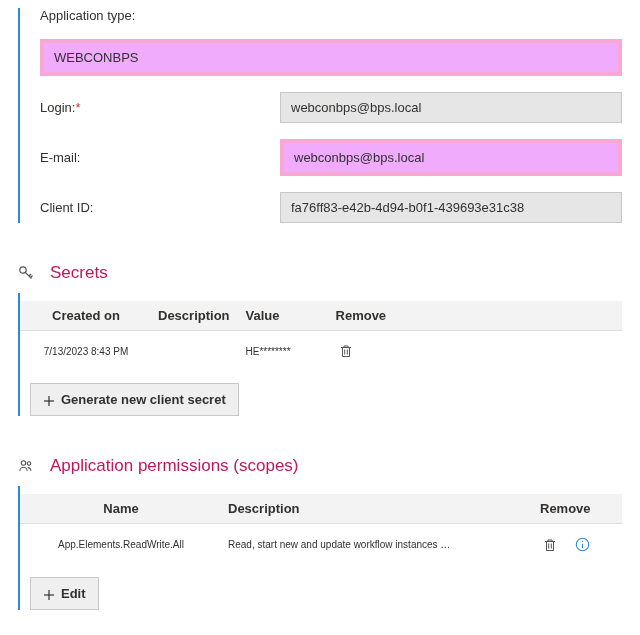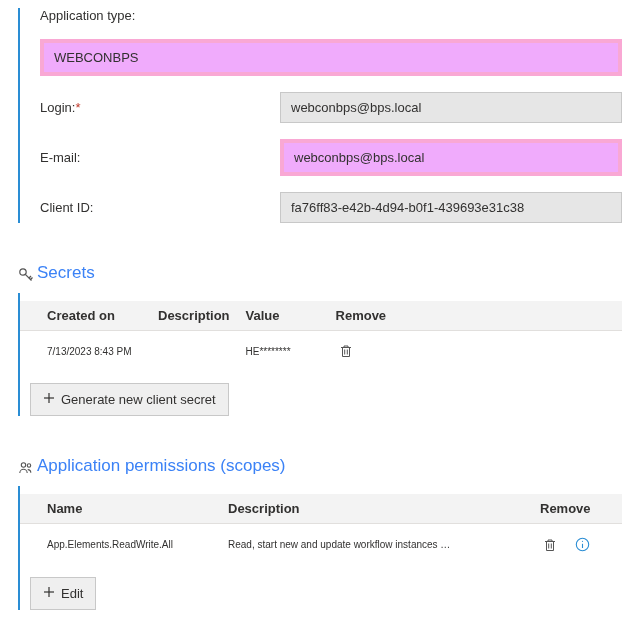--- a/index.html
+++ b/index.html
@@ -39,26 +39,26 @@
     flex: 1;
     background: #f0abfc;
     border: 4px solid #f9a8d4;
     padding: 7px 10px;
     font-size: 13px;
     color: #323130;
     font-family: inherit;
   }
   .section-header {
     display: flex;
-    align-items: flex-end;
-    gap: 3px;
+    align-items: center;
+    gap: 16px;
     margin-bottom: 10px;
     font-size: 17px;
     font-weight: 400;
-    color: #3b82f6;
+    color: #be185d;
   }
   .section-header svg { flex-shrink: 0; }
   .panel {
     border-left: 2px solid #2a8dd4;
     padding: 8px 0 0 0;
     margin-bottom: 40px;
   }
   .tbl {
     width: 100%;
     border-collapse: collapse;
@@ -70,41 +70,42 @@
     font-size: 13px;
     padding: 7px 8px;
     background: #f3f3f3;
     border-bottom: 1px solid #e1dfdd;
   }
   .tbl td {
     padding: 10px 8px;
     font-size: 10px;
     vertical-align: middle;
   }
-  .tbl td:first-child, .tbl th:first-child { padding-left: 27px; }
+  .tbl td:first-child, .tbl th:first-child { padding-left: 10px; text-align: center; }
   .remove-cell { text-align: left; }
   .icon-btn {
     cursor: pointer;
     display: inline-flex;
     align-items: center;
     justify-content: center;
     width: 20px; height: 20px;
   }
   .btn {
     display: inline-flex;
-    align-items: flex-start;
+    align-items: flex-end;
     gap: 6px;
     background: #efefef;
     border: 1px solid #c8c8c8;
     padding: 8px 12px;
     font-size: 13px;
     color: #323130;
     cursor: pointer;
     margin-left: 10px;
     margin-top: 2px;
+    font-weight: bold;
   }
   .info-icon { color:#2a8dd4; }
 </style>
 </head>
 <body>
 
 <div class="top-form">
 
   <div class="field-row">
     <div class="field-label">Application type:</div>

